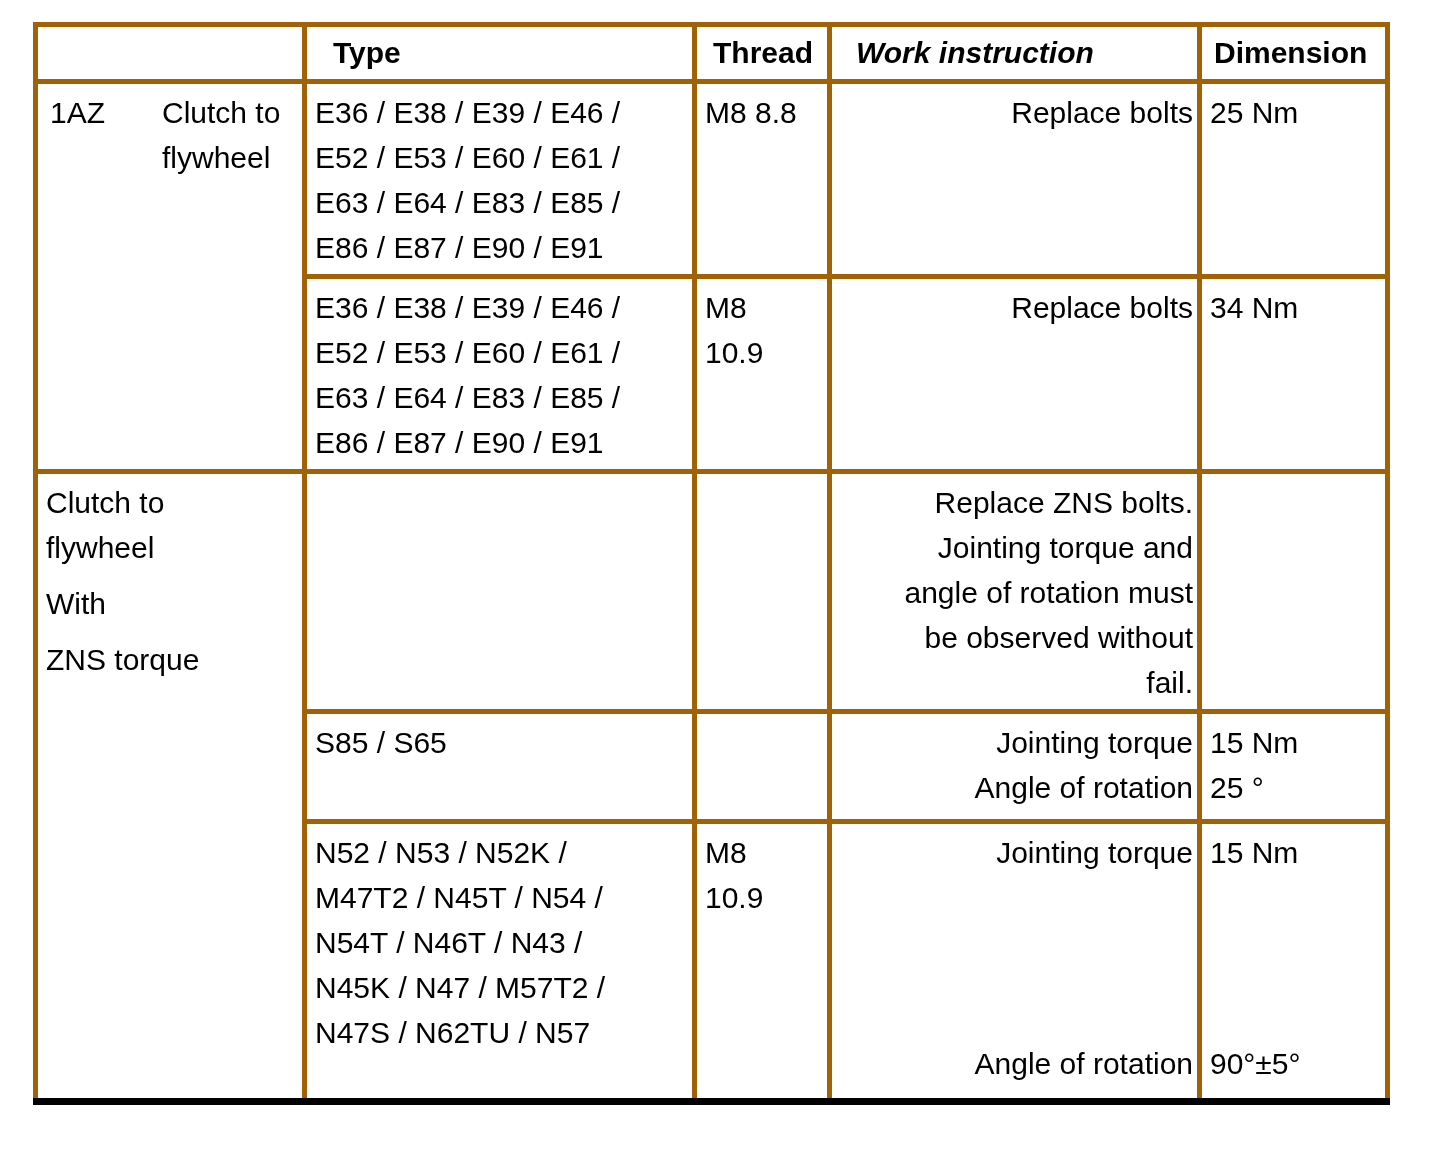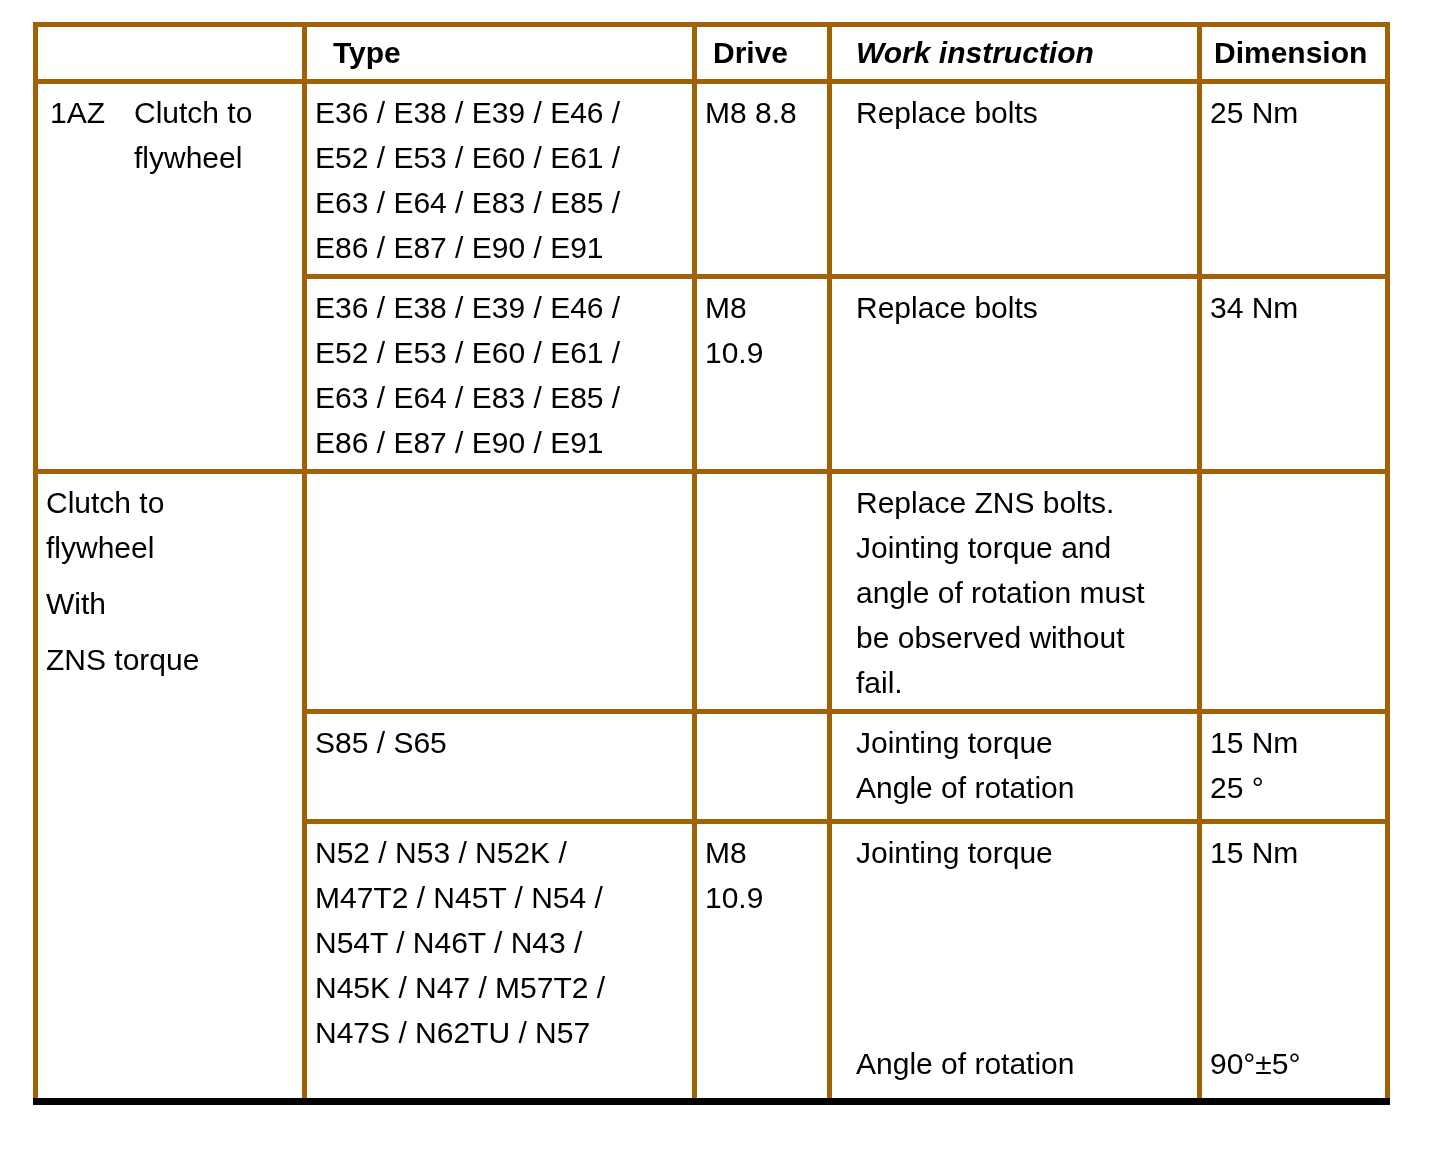--- a/index.html
+++ b/index.html
@@ -51,26 +51,26 @@
   tr.row-1 { height: 185px; }
   tr.row-2 { height: 188px; }
   tr.row-3 { height: 230px; }
   tr.row-4 { height: 110px; }
   tr.row-5 { height: 280px; }
   
   th.h-type { padding-left: 26px; }
   th.h-thread { padding-left: 16px; }
   th.h-work { padding-left: 24px; font-style: italic; }
   th.h-dim { padding-left: 12px; }
-  td.cell-work { padding-left: 24px; }
+  td.cell-work { padding-left: 24px; text-align: right; }
   td.cell-label { padding-left: 12px; }
   
   .pre { white-space: pre-line; }
   
-  .g1 { display: flex; align-items: flex-start; }
+  .g1 { display: flex; align-items: flex-start; gap: 28px; }
   .g1 .code { width: 84px; flex: 0 0 84px; }
   
   .g2 { padding-left: 24px; padding-top: 2px; }
   .g2 .para { margin-bottom: 11px; }
   
   .vsplit {
     height: 256px;
     display: flex;
     flex-direction: column;
     justify-content: space-between;
@@ -88,21 +88,21 @@
       <col class="col-type">
       <col class="col-thread">
       <col class="col-work">
       <col class="col-dim">
     </colgroup>
 
     <tbody>
         <tr class="row-header">
       <th class="h-label"></th>
       <th class="h-type">Type</th>
-      <th class="h-thread">Drive</th>
+      <th class="h-thread">Thread</th>
       <th class="h-work">Work instruction</th>
       <th class="h-dim">Dimension</th>
     </tr>
 
     <tr class="row-1">
       <td class="cell-label" rowspan="2">
         <div class="g1">
           <span class="code">1AZ</span>
           <div class="pre">Clutch to
 flywheel</div>

